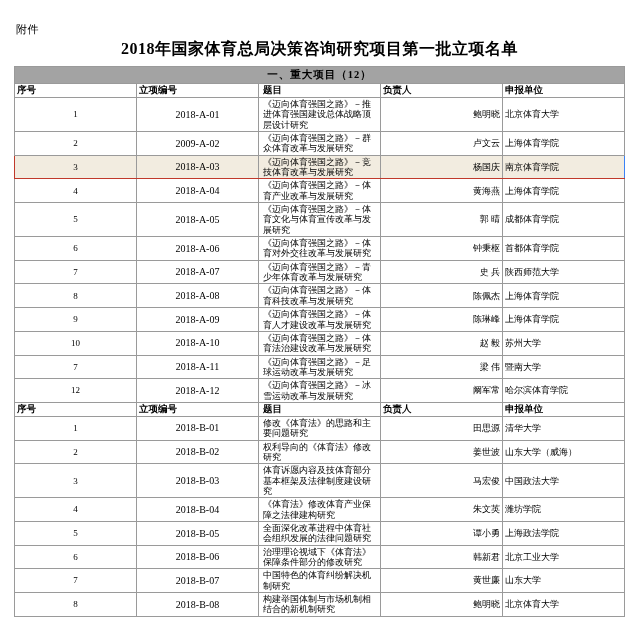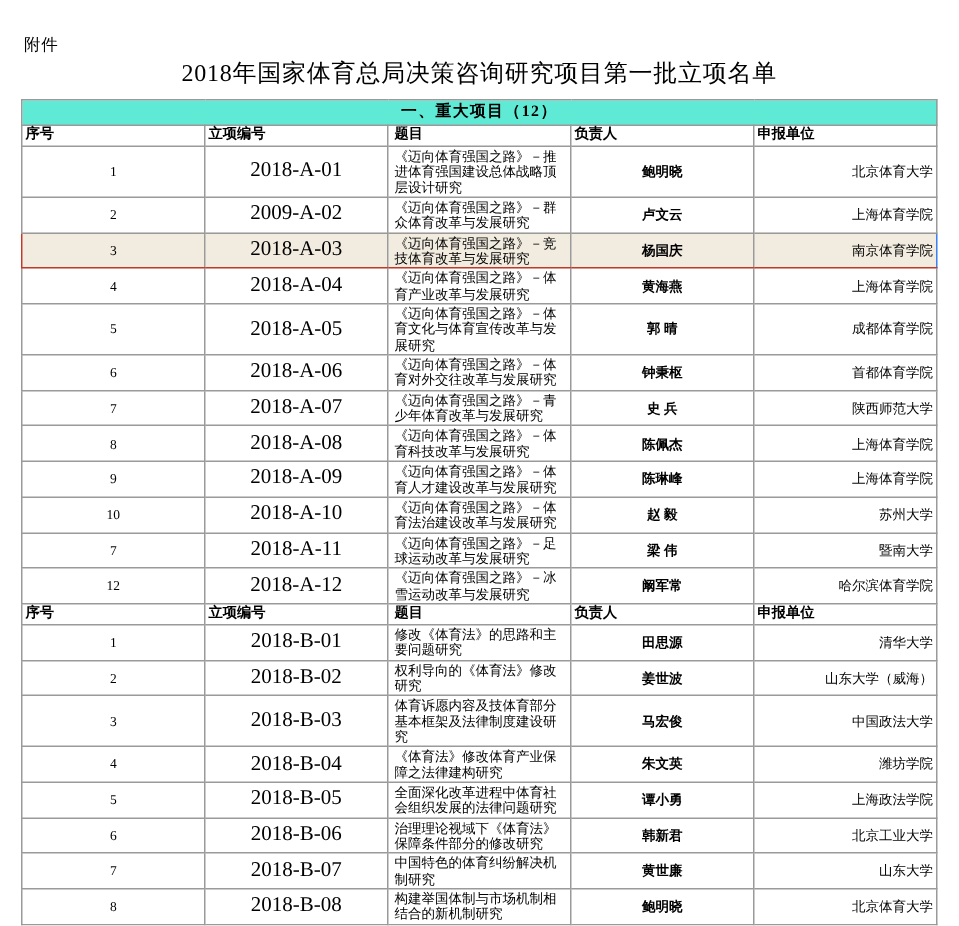--- a/index.html
+++ b/index.html
@@ -23,21 +23,21 @@
   }
   .attachment {
     font-size: 11px;
     color: #000;
     margin: 2px 0 2px 2px;
     letter-spacing: 0.5px;
   }
   .doc-title {
     text-align: center;
     font-size: 16px;
-    font-weight: normal;
+    font-weight: bold;
     letter-spacing: 0.5px;
     margin: 2px 0 6px 0;
     color: #000;
   }
   table {
     border-collapse: collapse;
     width: 100%;
     table-layout: fixed;
   }
   td, th {
@@ -47,33 +47,33 @@
     line-height: 1.15;
     vertical-align: middle;
     color: #000;
   }
   .section-row td {
     text-align: center;
     font-weight: bold;
     font-size: 10.5px;
     letter-spacing: 1px;
     padding: 2px 0;
-    background: #5eead4;
+    background: #a3a3a3;
   }
   .head-row td {
     text-align: left;
     font-weight: bold;
     font-size: 9.5px;
     background: #fff;
   }
   .c-no     { width: 26px;  text-align: center; }
-  .c-code   { width: 78px;  text-align: center; font-size: 14px; }
+  .c-code   { width: 78px;  text-align: center; font-size: 10px; }
   .c-title  { text-align: left; padding-left: 4px; }
-  .c-person { width: 68px;  text-align: center; font-weight: bold; }
-  .c-unit   { width: 118px; text-align: right; }
+  .c-person { width: 68px;  text-align: right; }
+  .c-unit   { width: 118px; text-align: left; }
   tr.highlight td {
     background: #f2ece0;
   }
   tr.boxed td {
     border-top: 1px solid #c0392b;
     border-bottom: 1px solid #c0392b;
   }
   tr.boxed td:first-child { border-left: 1px solid #c0392b; }
   tr.boxed td:last-child  { border-right: 1px solid #3b82f6; }
   .title-cell-center { text-align: center; }

